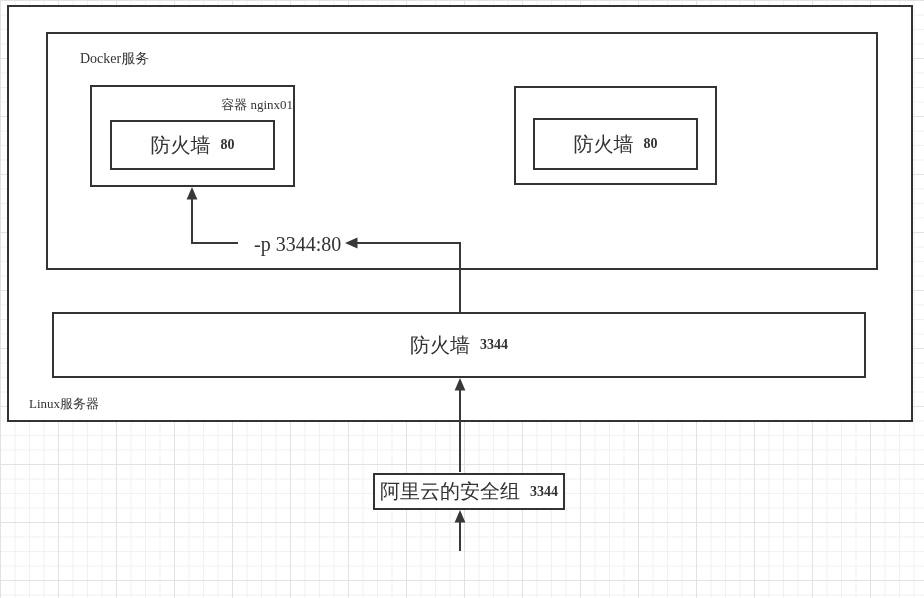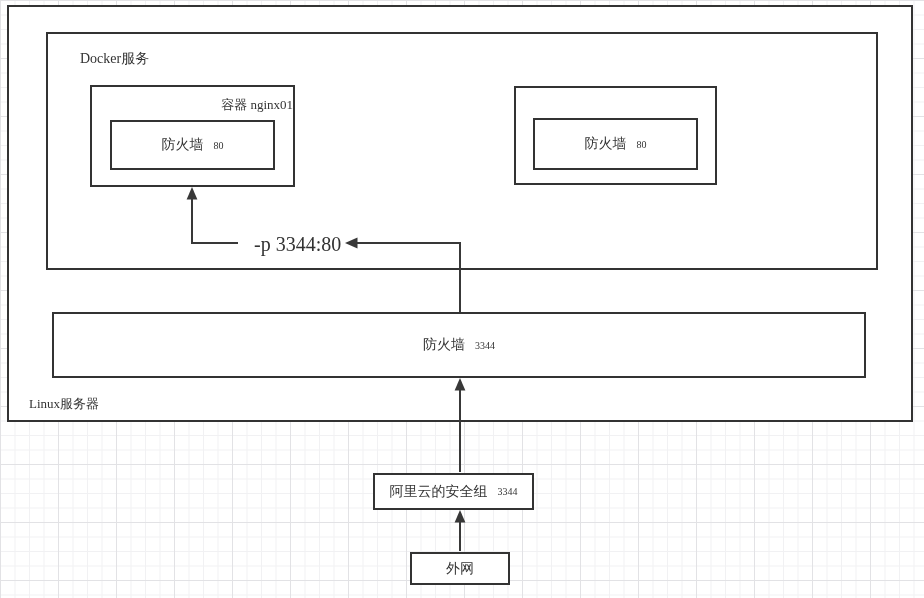--- a/index.html
+++ b/index.html
@@ -30,41 +30,41 @@
   .linux-box   { left: 7px;   top: 5px;   width: 906px; height: 417px; }
   .docker-box  { left: 46px;  top: 32px;  width: 832px; height: 238px; background: transparent; }
   .nginx01-box { left: 90px;  top: 85px;  width: 205px; height: 102px; }
   .nginx02-box { left: 514px; top: 86px;  width: 203px; height: 99px;  }
   .inner-fw-1  { left: 18px;  top: 33px;  width: 165px; height: 50px;
                  display: flex; align-items: center; justify-content: center; }
   .inner-fw-2  { left: 17px;  top: 30px;  width: 165px; height: 52px;
                  display: flex; align-items: center; justify-content: center; }
   .hostfw-box  { left: 52px;  top: 312px; width: 814px; height: 66px;
                  display: flex; align-items: center; justify-content: center; }
-  .aliyun-box  { left: 373px; top: 473px; width: 161px; height: 37px;
+  .aliyun-box  { left: 373px; top: 473px; width: 192px; height: 37px;
                  display: flex; align-items: center; justify-content: center; }
   .extnet-box  { left: 410px; top: 552px; width: 100px; height: 33px;
                  display: flex; align-items: center; justify-content: center; font-size: 14px; }
 
   .container-title {
     margin-top: 9px;
     text-align: right;
     font-size: 13px;
     white-space: nowrap;
   }
   .corner-label {
     position: absolute;
     font-size: 13px;
     white-space: nowrap;
   }
   .docker-label { left: 32px; top: 16px; font-size: 14px; }
   .linux-label  { left: 20px; bottom: 7px; }
 
-  .fw-name { font-size: 14px; white-space: nowrap; }
-  .fw-port { font-size: 10px; margin-left: 10px; white-space: nowrap; }
+  .fw-name { font-size: 20px; white-space: nowrap; }
+  .fw-port { font-size: 14px; margin-left: 10px; white-space: nowrap; font-weight: bold; }
 
   .pm-label {
     position: absolute;
     left: 251px;
     top: 233px;
     font-size: 20px;
     white-space: nowrap;
     background: #ffffff;
     padding: 0 3px;
   }
@@ -108,23 +108,20 @@
     <span class="fw-port">3344</span>
   </div>
 
   <div class="pm-label">-p 3344:80</div>
 
   <div class="box aliyun-box">
     <span class="fw-name">阿里云的安全组</span>
     <span class="fw-port">3344</span>
   </div>
 
-  <div class="box extnet-box">
-    <span>外网</span>
-  </div>
 
   <svg class="edges" width="924" height="598" viewBox="0 0 924 598">
     <g stroke="#383838" stroke-width="2" fill="none">
       <path d="M460,551 L460,518"></path>
       <path d="M460,472 L460,386"></path>
       <path d="M460,312 L460,243 L355,243"></path>
       <path d="M238,243 L192,243 L192,196"></path>
     </g>
     <g fill="#383838" stroke="none">
       <polygon points="460,510 454.6,522.5 465.4,522.5"></polygon>

